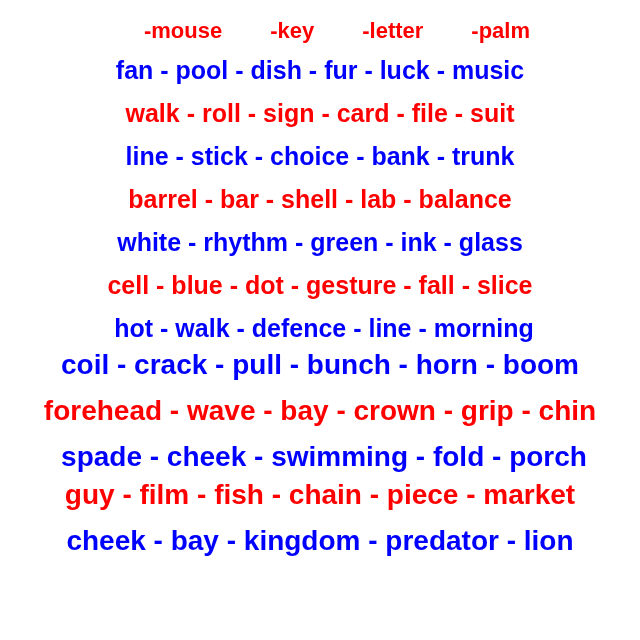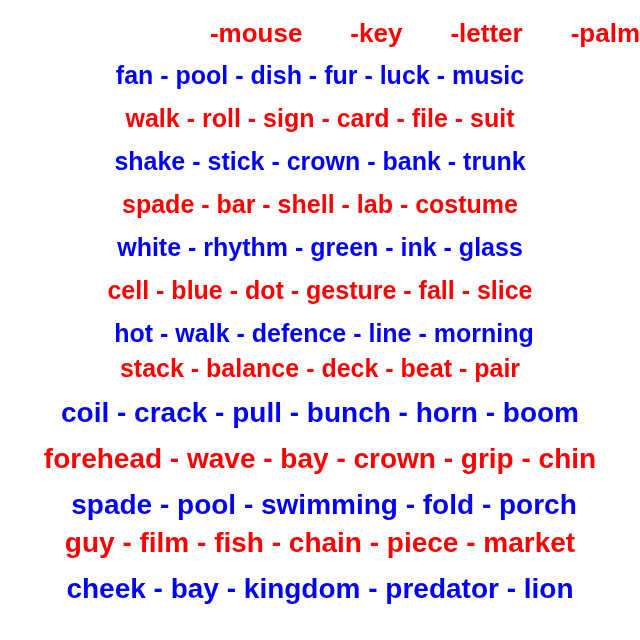--- a/index.html
+++ b/index.html
@@ -22,24 +22,24 @@
   }
   .row {
     white-space: nowrap;
     text-align: center;
     line-height: 1;
   }
   .red  { color: #ff0000; }
   .blue { color: #0000ff; }
   .header {
     display: flex;
-    justify-content: flex-end;
+    justify-content: center;
     gap: 48px;
     padding-left: 34px;
-    font-size: 26px;
+    font-size: 22px;
     margin-bottom: 14px;
   }
   .line {
     font-size: 25px;
     margin-bottom: 18px;
   }
   .line.tight {
     margin-bottom: 10px;
     padding-left: 8px;
   }
@@ -54,25 +54,24 @@
 
   <div class="header red">
     <span>-mouse</span>
     <span>-key</span>
     <span>-letter</span>
     <span>-palm</span>
   </div>
 
   <div class="row line blue">fan - pool - dish - fur - luck - music</div>
   <div class="row line red">walk - roll - sign - card - file - suit</div>
-  <div class="row line blue">shake - stick - crown - bank - trunk</div>
-  <div class="row line red">spade - bar - shell - lab - costume</div>
+  <div class="row line blue">line - stick - choice - bank - trunk</div>
+  <div class="row line red">barrel - bar - shell - lab - balance</div>
   <div class="row line blue">white - rhythm - green - ink - glass</div>
   <div class="row line red">cell - blue - dot - gesture - fall - slice</div>
   <div class="row line blue tight">hot - walk - defence - line - morning</div>
-  <div class="row line red">stack - balance - deck - beat - pair</div>
   <div class="row line blue sm">coil - crack - pull - bunch - horn - boom</div>
   <div class="row line red sm">forehead - wave - bay - crown - grip - chin</div>
-  <div class="row line blue sm tight">spade - pool - swimming - fold - porch</div>
+  <div class="row line blue sm tight">spade - cheek - swimming - fold - porch</div>
   <div class="row line red sm">guy - film - fish - chain - piece - market</div>
   <div class="row line blue sm">cheek - bay - kingdom - predator - lion</div>
 
 </div>
 
 </body></html>

